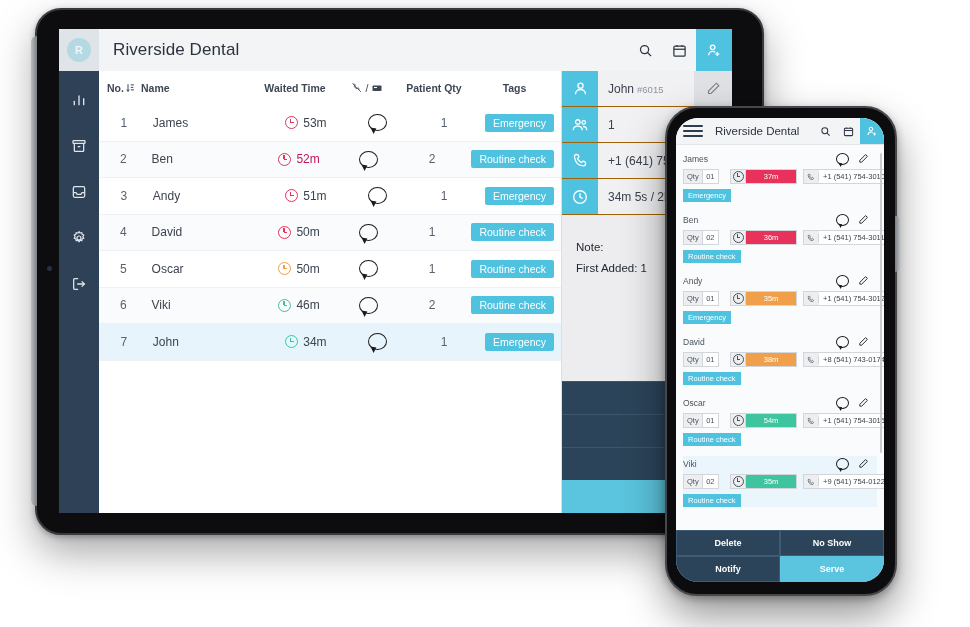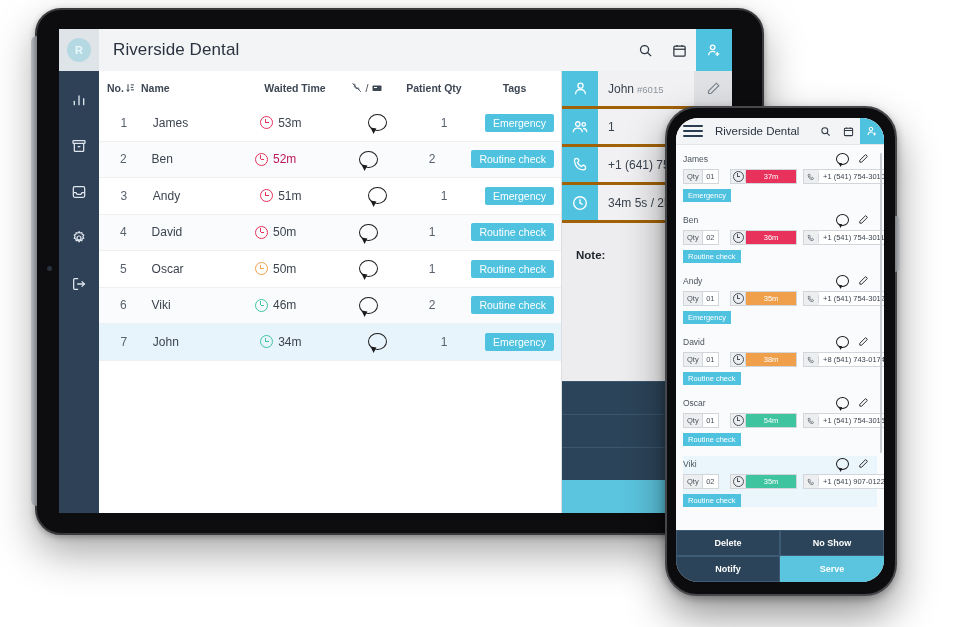--- a/index.html
+++ b/index.html
@@ -54,41 +54,41 @@
   .th-wait{width:92px;text-align:center;}
   .th-chat{width:52px;text-align:center;display:flex;justify-content:center;align-items:center;gap:3px;}
   .th-qty{width:82px;text-align:center;}
   .th-tags{flex:1;text-align:center;}
   .t-row{display:flex;align-items:center;height:35.5px;font-size:12px;color:#3c4450;padding:0 8px;
      border-bottom:1px solid #eef0f2;}
   .t-row.alt{background:#fafbfc;}
   .t-row.sel{background:#e8f4fb;}
   .c-no{width:34px;text-align:center;color:#58626f;}
   .c-name{width:108px;padding-left:12px;color:#3c4450;}
-  .c-wait{width:92px;display:flex;align-items:center;justify-content:flex-start;gap:5px;}
+  .c-wait{width:92px;display:flex;align-items:center;justify-content:center;gap:5px;}
   .c-chat{width:52px;display:flex;justify-content:center;align-items:center;}
   .c-qty{width:82px;text-align:center;color:#58626f;}
   .c-tags{flex:1;display:flex;justify-content:center;}
   .tag{background:#4FC2E0;color:#fff;font-size:10.5px;padding:3px 8px;border-radius:2px;white-space:nowrap;}
   .clock{width:11px;height:11px;border:1.4px solid currentColor;border-radius:50%;position:relative;display:inline-block;}
   .clock:after{content:"";position:absolute;left:4px;top:1.6px;width:1.2px;height:4px;background:currentColor;}
   .clock:before{content:"";position:absolute;left:4.6px;top:5px;width:3px;height:1.2px;background:currentColor;}
   .bub{width:17px;height:15px;border:1.6px solid #1b1b1b;border-radius:50%;position:relative;display:inline-block;}
   .bub:after{content:"";position:absolute;left:1px;bottom:-4px;width:0;height:0;
     border-left:4px solid transparent;border-right:2px solid transparent;border-top:6px solid #1b1b1b;
     transform:rotate(8deg);}
 
   
   .t-detail{position:absolute;right:0;top:42px;width:170px;bottom:0;background:#ededef;border-left:1px solid #dcdee1;}
-  .d-row{display:flex;align-items:center;height:35px;border-bottom:3px solid #a16207;background:#f1f1f3;}
+  .d-row{display:flex;align-items:center;height:35px;border-bottom:1px solid #a16207;background:#f1f1f3;}
   .d-ic{width:36px;height:35px;background:#4FC2E0;color:#fff;display:flex;align-items:center;justify-content:center;flex-shrink:0;}
   .d-val{font-size:12px;color:#3a424d;padding-left:10px;white-space:nowrap;overflow:hidden;}
   .d-val .sub{font-size:9.5px;color:#8d949d;margin-left:3px;}
   .d-edit{margin-left:auto;width:38px;height:35px;background:#e0e1e4;display:flex;align-items:center;justify-content:center;color:#7a828c;flex-shrink:0;}
-  .d-note{padding:22px 0 0 14px;font-size:11.5px;color:#1f252e;font-weight:700;line-height:1.85;white-space:nowrap;}
+  .d-note{padding:22px 0 0 14px;font-size:11.5px;color:#1f252e;font-weight:400;line-height:1.85;white-space:nowrap;}
   .d-actions{position:absolute;left:0;right:0;bottom:0;}
   .d-btn{height:32px;display:flex;align-items:center;justify-content:flex-end;padding-right:16px;
      background:#2C4459;color:#fff;font-size:12px;font-weight:700;border-top:1px solid #3b566f;white-space:nowrap;}
   .d-btn.serve{background:#5BC4DE;border-top:1px solid #5BC4DE;}
 
   
   .phone{
     position:absolute;left:665px;top:106px;width:228px;height:486px;
     background:#0c0c0e;border-radius:32px;border:2px solid #45474b;
     box-shadow:0 20px 42px rgba(0,0,0,.42), 0 3px 8px rgba(0,0,0,.3);
@@ -392,20 +392,21 @@
           <div class="d-ic">
             <svg width="18" height="18" viewBox="0 0 24 24" fill="none" stroke="currentColor" stroke-width="1.8">
               <circle cx="12" cy="12" r="8.4"></circle>
                 <polyline points="12,7 12,12 15.6,14"></polyline>
             </svg>
           </div>
           <div class="d-val">34m 5s   / 2h</div>
         </div>
         <div class="d-note">
           <div>Note:</div>
+          <div>First Added: 1</div>
         </div>
         <div class="d-actions" id="tablet-actions">
             <div class="d-btn">Delete</div>
             <div class="d-btn">No Show</div>
             <div class="d-btn">Notify</div>
             <div class="d-btn serve">Serve</div>
           </div>
       </div>
 
     </div>
@@ -630,21 +631,21 @@
                     <span class="clock-w"></span>
                   </span>
                   <span class="tv" style="background:#3FC4A0">35m</span>
                 </span>
                 <span class="chip-phone">
                   <span class="ci">
                     <svg width="8" height="8" viewBox="0 0 24 24" fill="none" stroke="currentColor" stroke-width="2.1">
                       <path d="M6 3.5c3.4 0 3.7 3.7 3.7 3.7L7.7 9.3c1 2.5 3.2 4.7 5.7 5.7l2.1-2s3.7.3 3.7 3.7c0 1.6-1.6 2.8-3.2 2.8C9.3 19.5 4.5 14.7 3.5 6.7 3.3 5 4.4 3.5 6 3.5z"></path>
                     </svg>
                   </span>
-                  <span class="pv">+1 (541) 907-0122</span>
+                  <span class="pv">+9 (541) 754-0122</span>
                 </span>
               </div>
               <div><span class="p-tag">Routine check</span></div>
             </div>
           </div>
       </div>
 
       <div class="p-actions" id="phone-actions">
           <div class="p-btn">Delete</div>
           <div class="p-btn">No Show</div>

